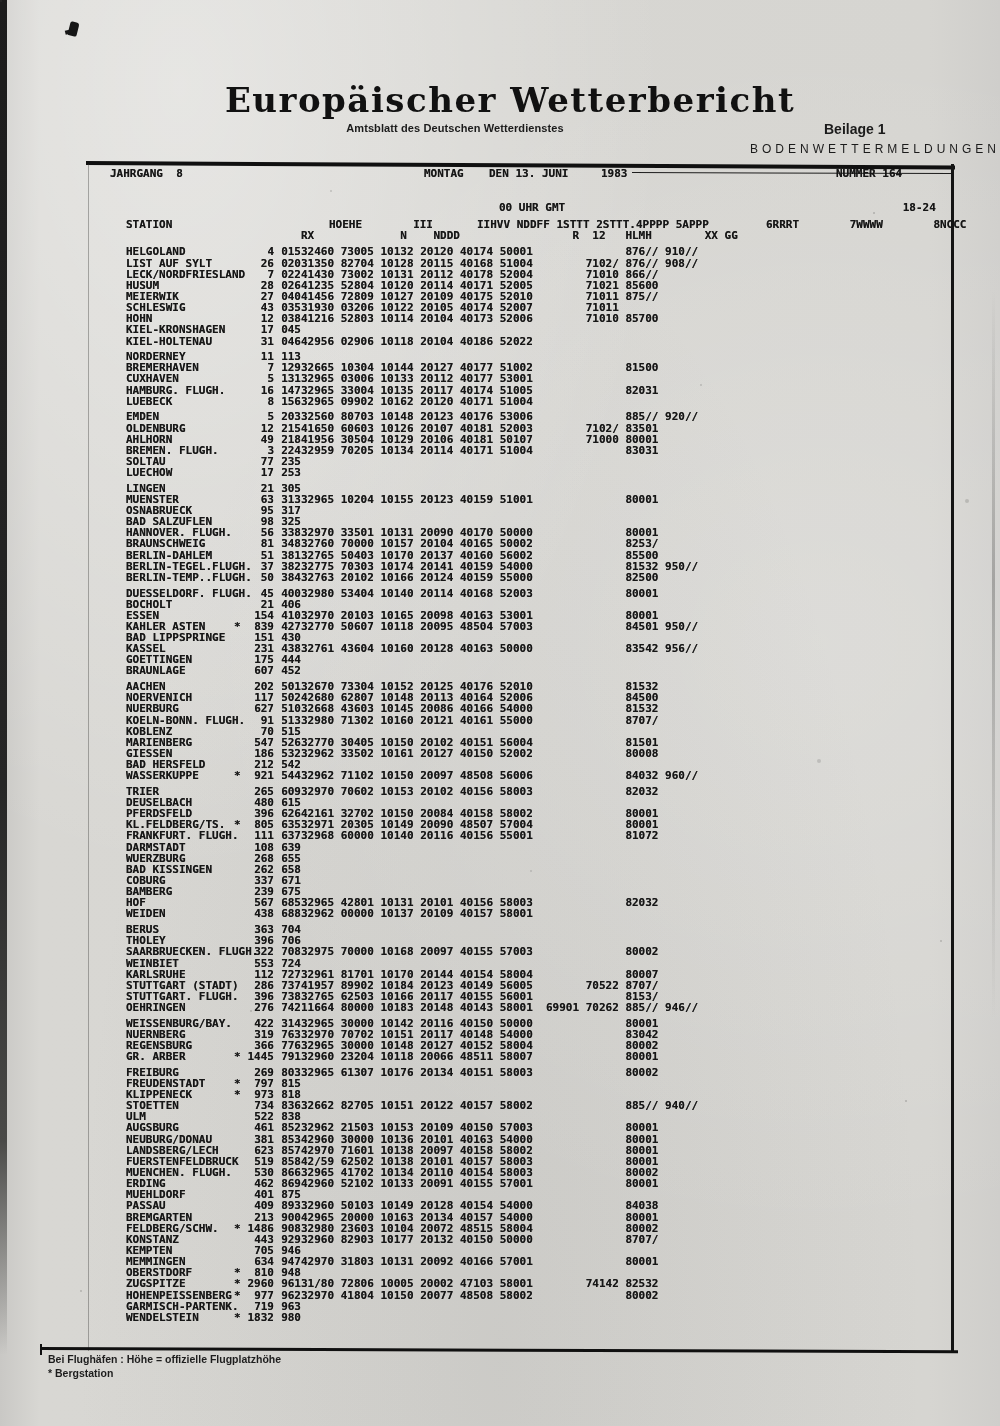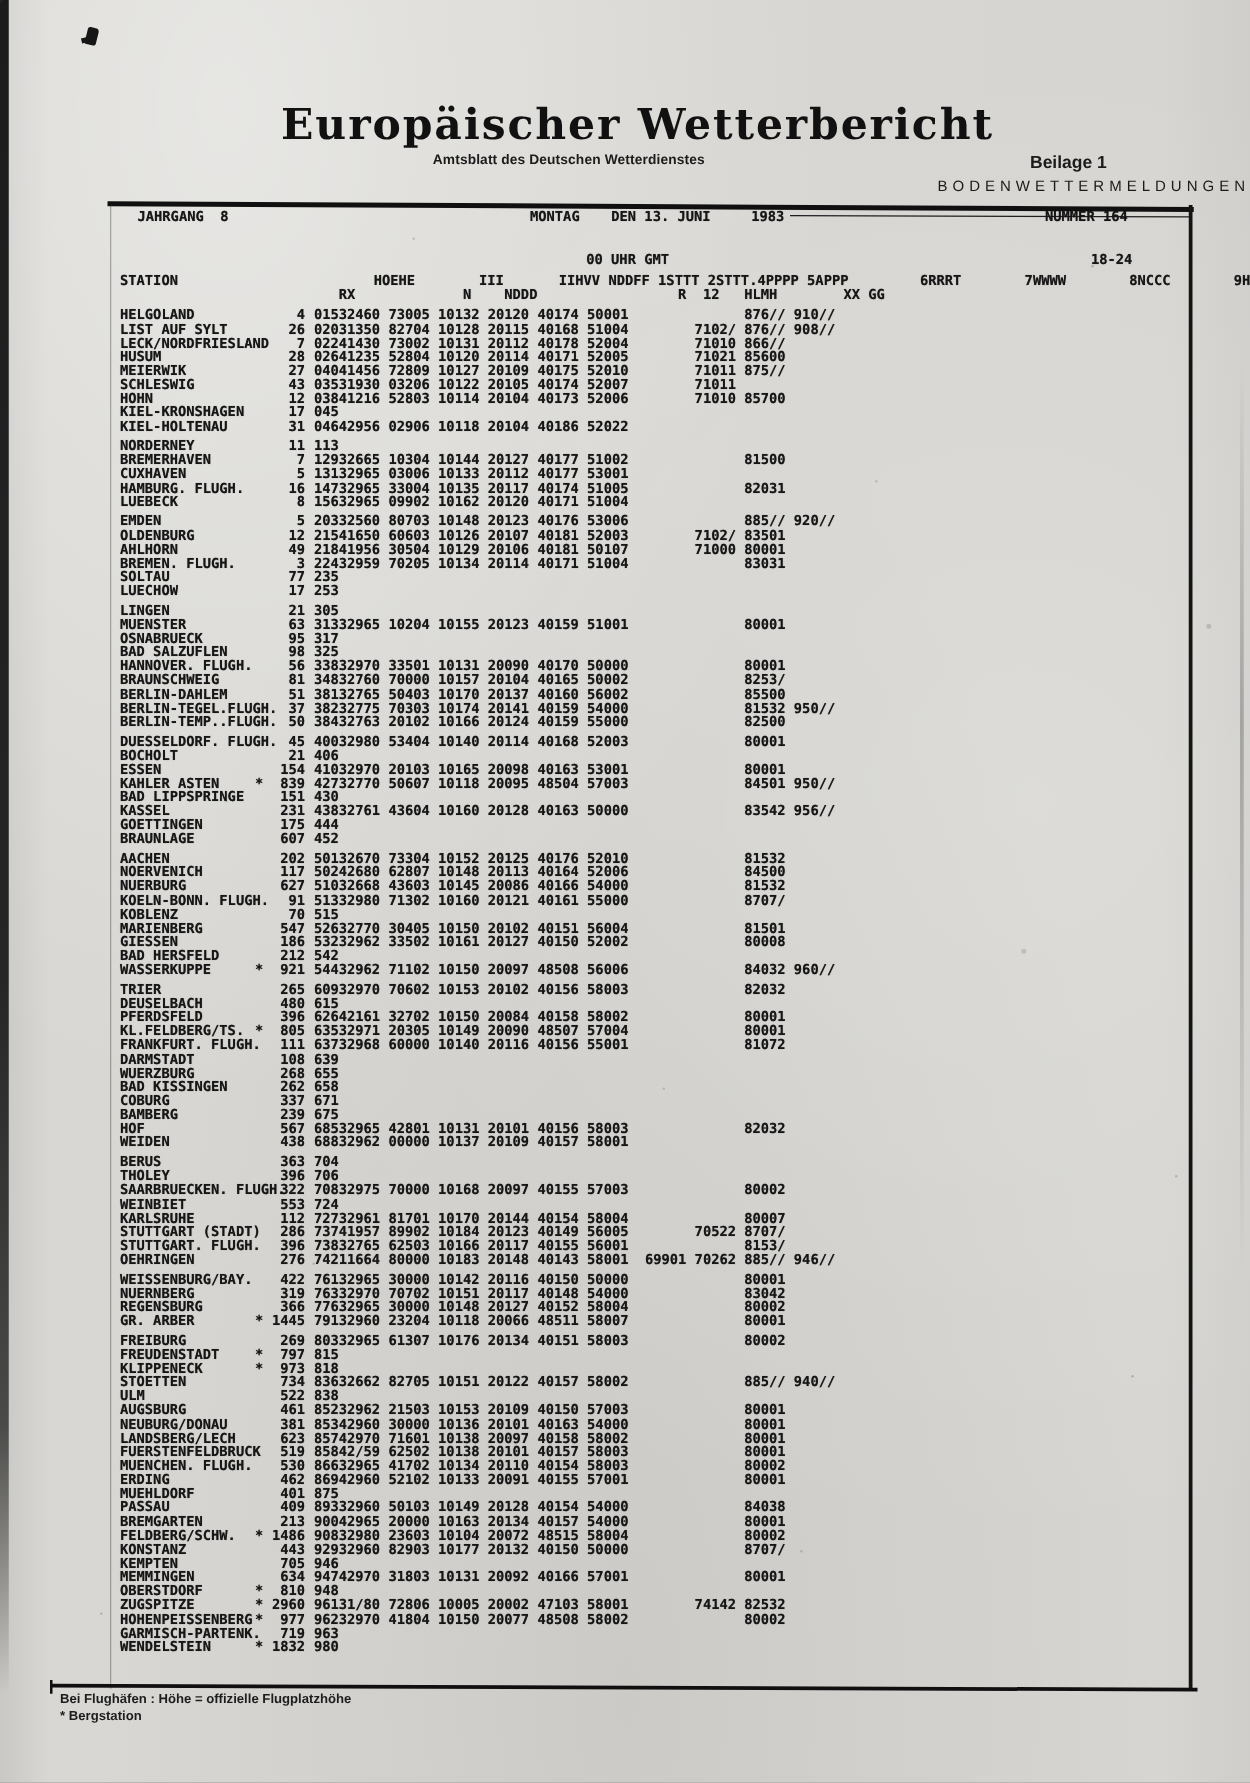--- a/index.html
+++ b/index.html
@@ -44,21 +44,21 @@
   .vb-l{position:absolute;left:88px;top:164px;width:1px;height:1187px;background:#3a3a38;opacity:.38;}
   .rule-bot{position:absolute;left:40px;top:1347px;width:918px;height:3.2px;background:#101010;
     transform:rotate(.2deg);transform-origin:left center;}
   .rule-bot-tick{position:absolute;left:40px;top:1344px;width:1.6px;height:11px;background:#101010;}
   
   .mono, .trow{font-family:"DejaVu Sans Mono",monospace;font-weight:700;font-size:11px;color:#161616;
     text-shadow:0 0 .6px rgba(15,15,15,.65);white-space:pre;}
   .masthead span{position:absolute;top:168px;line-height:12px;}
   .mh-jahrgang{left:110px;} .mh-weekday{left:424px;} .mh-date{left:489px;}
   .mh-year{left:601px;} .mh-nummer{left:836px;}
-  .synoptable{position:absolute;left:96px;top:202px;width:730px;}
+  .synoptable{position:absolute;left:126px;top:202px;width:730px;}
   .trow{display:flex;height:11.15px;line-height:11.15px;}
   .c{flex:0 0 auto;overflow:visible;}
   .c.name{width:106px;}
   .c.star{width:9px;padding-left:2px;box-sizing:border-box;}
   .c.hoehe{width:33px;text-align:right;}
   .c.num{width:27px;text-align:right;}
   .c.groups{width:245px;}
   .c.x6,.c.x7,.c.x8,.c.x9{width:39.7px;}
   .c.ff{width:72px;}
   .time-row .groups{padding-left:198px;box-sizing:content-box;}
@@ -204,21 +204,21 @@
           <div class="trow"><span class="c name">BERUS</span><span class="c star"></span><span class="c hoehe">363</span><span class="c num">704</span><span class="c groups"></span><span class="c x6"></span><span class="c x7"></span><span class="c x8"></span><span class="c x9"></span><span class="c ff"></span></div>
           <div class="trow"><span class="c name">THOLEY</span><span class="c star"></span><span class="c hoehe">396</span><span class="c num">706</span><span class="c groups"></span><span class="c x6"></span><span class="c x7"></span><span class="c x8"></span><span class="c x9"></span><span class="c ff"></span></div>
           <div class="trow"><span class="c name">SAARBRUECKEN. FLUGH.</span><span class="c star"></span><span class="c hoehe">322</span><span class="c num">708</span><span class="c groups">32975 70000 10168 20097 40155 57003</span><span class="c x6"></span><span class="c x7"></span><span class="c x8">80002</span><span class="c x9"></span><span class="c ff"></span></div>
           <div class="trow"><span class="c name">WEINBIET</span><span class="c star"></span><span class="c hoehe">553</span><span class="c num">724</span><span class="c groups"></span><span class="c x6"></span><span class="c x7"></span><span class="c x8"></span><span class="c x9"></span><span class="c ff"></span></div>
           <div class="trow"><span class="c name">KARLSRUHE</span><span class="c star"></span><span class="c hoehe">112</span><span class="c num">727</span><span class="c groups">32961 81701 10170 20144 40154 58004</span><span class="c x6"></span><span class="c x7"></span><span class="c x8">80007</span><span class="c x9"></span><span class="c ff"></span></div>
           <div class="trow"><span class="c name">STUTTGART (STADT)</span><span class="c star"></span><span class="c hoehe">286</span><span class="c num">737</span><span class="c groups">41957 89902 10184 20123 40149 56005</span><span class="c x6"></span><span class="c x7">70522</span><span class="c x8">8707/</span><span class="c x9"></span><span class="c ff"></span></div>
           <div class="trow"><span class="c name">STUTTGART. FLUGH.</span><span class="c star"></span><span class="c hoehe">396</span><span class="c num">738</span><span class="c groups">32765 62503 10166 20117 40155 56001</span><span class="c x6"></span><span class="c x7"></span><span class="c x8">8153/</span><span class="c x9"></span><span class="c ff"></span></div>
           <div class="trow"><span class="c name">OEHRINGEN</span><span class="c star"></span><span class="c hoehe">276</span><span class="c num">742</span><span class="c groups">11664 80000 10183 20148 40143 58001</span><span class="c x6">69901</span><span class="c x7">70262</span><span class="c x8">885//</span><span class="c x9">946//</span><span class="c ff"></span></div>
         </div>
         <div class="tsection">
-          <div class="trow"><span class="c name">WEISSENBURG/BAY.</span><span class="c star"></span><span class="c hoehe">422</span><span class="c num">761</span><span class="c groups">32965 30000 10142 20116 40150 50000</span><span class="c x6"></span><span class="c x7"></span><span class="c x8">80001</span><span class="c x9"></span><span class="c ff"></span></div>
+          <div class="trow"><span class="c name">WEISSENBURG/BAY.</span><span class="c star"></span><span class="c hoehe">422</span><span class="c num">314</span><span class="c groups">32965 30000 10142 20116 40150 50000</span><span class="c x6"></span><span class="c x7"></span><span class="c x8">80001</span><span class="c x9"></span><span class="c ff"></span></div>
           <div class="trow"><span class="c name">NUERNBERG</span><span class="c star"></span><span class="c hoehe">319</span><span class="c num">763</span><span class="c groups">32970 70702 10151 20117 40148 54000</span><span class="c x6"></span><span class="c x7"></span><span class="c x8">83042</span><span class="c x9"></span><span class="c ff"></span></div>
           <div class="trow"><span class="c name">REGENSBURG</span><span class="c star"></span><span class="c hoehe">366</span><span class="c num">776</span><span class="c groups">32965 30000 10148 20127 40152 58004</span><span class="c x6"></span><span class="c x7"></span><span class="c x8">80002</span><span class="c x9"></span><span class="c ff"></span></div>
           <div class="trow"><span class="c name">GR. ARBER</span><span class="c star">*</span><span class="c hoehe">1445</span><span class="c num">791</span><span class="c groups">32960 23204 10118 20066 48511 58007</span><span class="c x6"></span><span class="c x7"></span><span class="c x8">80001</span><span class="c x9"></span><span class="c ff"></span></div>
         </div>
         <div class="tsection">
           <div class="trow"><span class="c name">FREIBURG</span><span class="c star"></span><span class="c hoehe">269</span><span class="c num">803</span><span class="c groups">32965 61307 10176 20134 40151 58003</span><span class="c x6"></span><span class="c x7"></span><span class="c x8">80002</span><span class="c x9"></span><span class="c ff"></span></div>
           <div class="trow"><span class="c name">FREUDENSTADT</span><span class="c star">*</span><span class="c hoehe">797</span><span class="c num">815</span><span class="c groups"></span><span class="c x6"></span><span class="c x7"></span><span class="c x8"></span><span class="c x9"></span><span class="c ff"></span></div>
           <div class="trow"><span class="c name">KLIPPENECK</span><span class="c star">*</span><span class="c hoehe">973</span><span class="c num">818</span><span class="c groups"></span><span class="c x6"></span><span class="c x7"></span><span class="c x8"></span><span class="c x9"></span><span class="c ff"></span></div>
           <div class="trow"><span class="c name">STOETTEN</span><span class="c star"></span><span class="c hoehe">734</span><span class="c num">836</span><span class="c groups">32662 82705 10151 20122 40157 58002</span><span class="c x6"></span><span class="c x7"></span><span class="c x8">885//</span><span class="c x9">940//</span><span class="c ff"></span></div>
           <div class="trow"><span class="c name">ULM</span><span class="c star"></span><span class="c hoehe">522</span><span class="c num">838</span><span class="c groups"></span><span class="c x6"></span><span class="c x7"></span><span class="c x8"></span><span class="c x9"></span><span class="c ff"></span></div>

